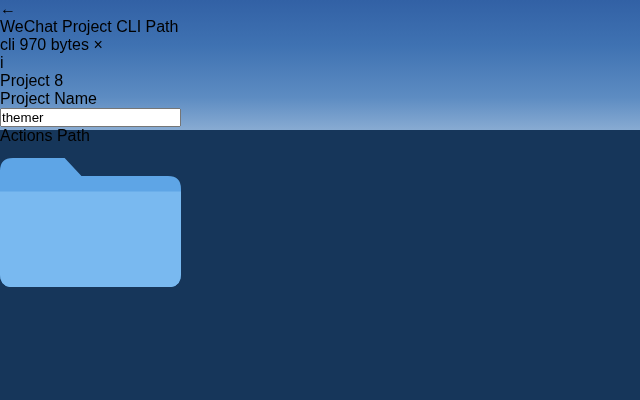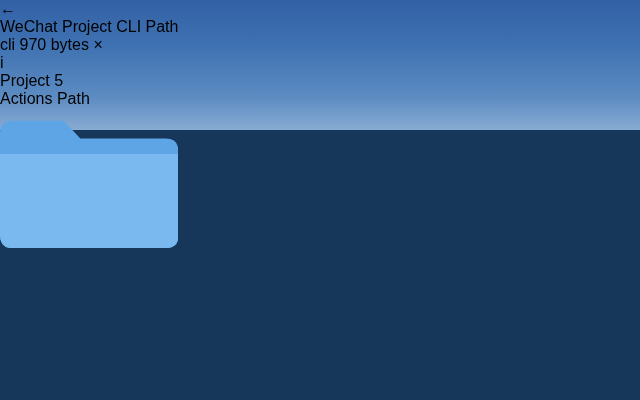--- a/index.html
+++ b/index.html
@@ -103,22 +103,26 @@
       <span class="tag-size">970 bytes</span>
       <span class="tag-close">×</span>
     </div>
     <div class="info-circle" style="left:358px; top:56px">i</div>
 
     <div class="divider" style="top:85px"></div>
 
 
     <div class="divider" style="top:109px"></div>
 
-    <div class="section-title" style="top:119px">Project 5</div>
+    <div class="section-title" style="top:119px">Project 8</div>
 
+    <div class="form-label" style="top:148px">Project Name</div>
+    <div class="field" style="top:142px">
+      <input value="themer" style="">
+    </div>
 
     <div class="form-label" style="top:184px">Actions Path</div>
     <div class="field selected" style="top:178px">
       <svg class="folder-svg" viewBox="0 0 14 11">
         <path d="M0 2 Q0 1 1 1 L5 1 L6.3 2.4 L13 2.4 Q14 2.4 14 3.4 L14 10 Q14 11 13 11 L1 11 Q0 11 0 10 Z" fill="#5ea5e6"></path>
         <path d="M0 3.6 L14 3.6 L14 10 Q14 11 13 11 L1 11 Q0 11 0 10 Z" fill="#79b9f0"></path>
       </svg>
       
     </div>
 

